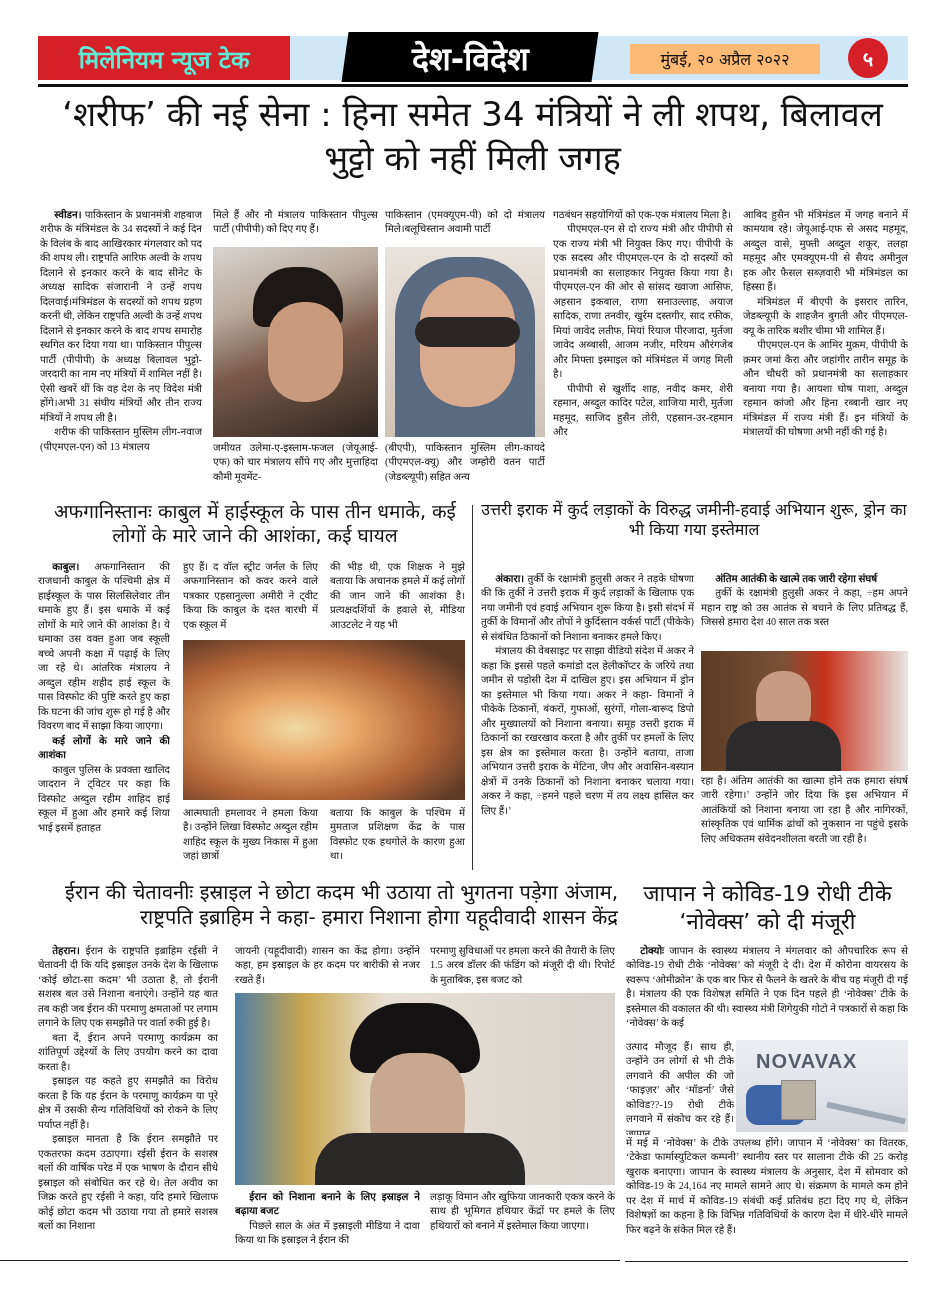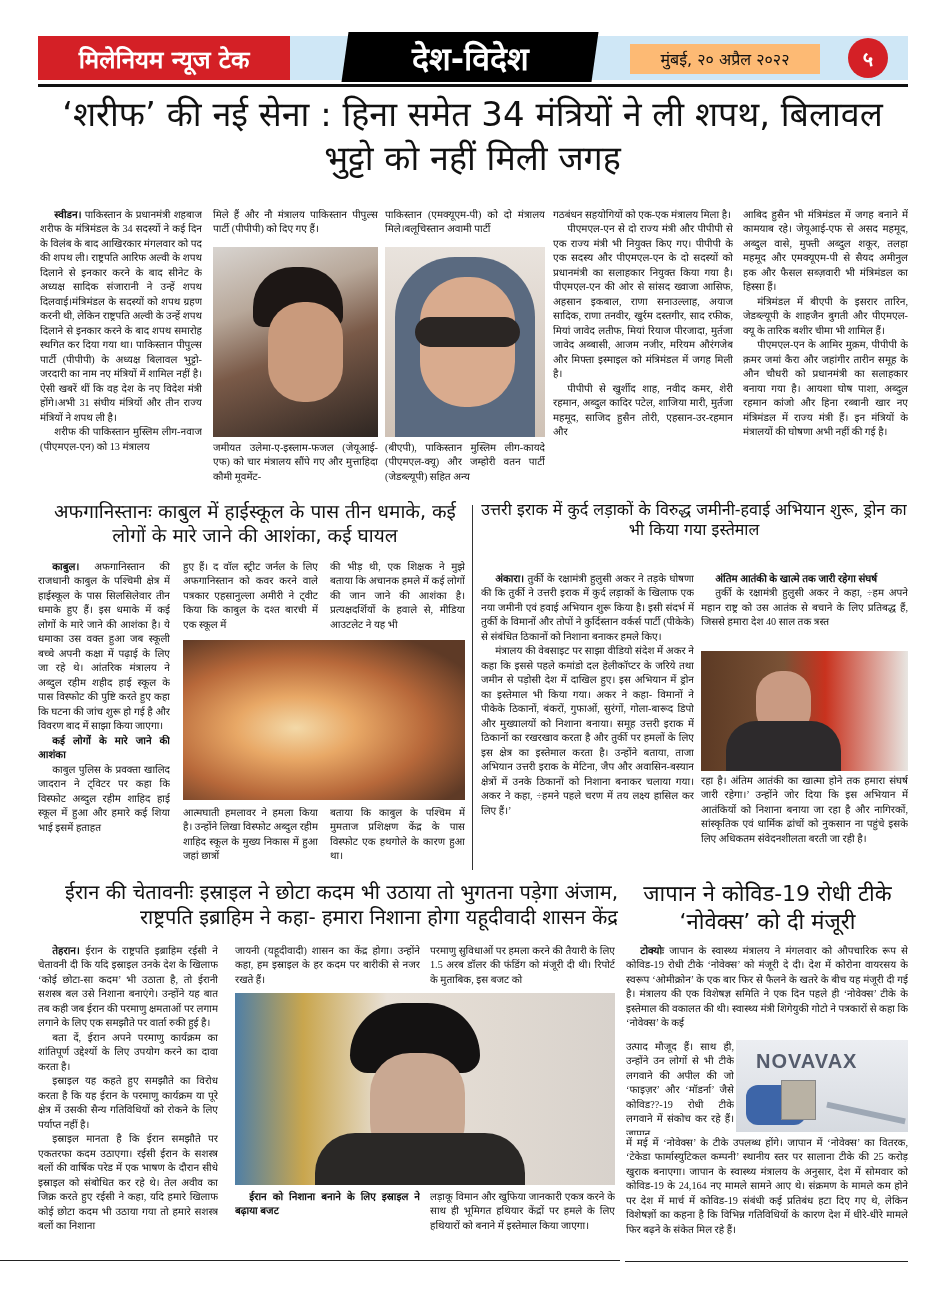--- a/index.html
+++ b/index.html
@@ -1,19 +1,19 @@
 <!DOCTYPE html>
 <html><head>
 <meta charset="utf-8">
 <style>
 *{box-sizing:border-box;margin:0;padding:0}
 body{width:945px;height:1296px;background:#fff;font-family:"DejaVu Sans","Liberation Sans",sans-serif;color:#111;position:relative;overflow:hidden}
 .abs{position:absolute}
 .mast{left:38px;top:36px;width:870px;height:44px;background:#cfe7f6}
-.mast-name{left:38px;top:36px;width:252px;height:44px;background:#d42026;color:#ffffff;font-weight:bold;font-size:24px;display:flex;align-items:center;justify-content:center;letter-spacing:0}
+.mast-name{left:38px;top:36px;width:252px;height:44px;background:#d42026;color:#5eead4;font-weight:bold;font-size:24px;display:flex;align-items:center;justify-content:center;letter-spacing:0}
 .mast-sec{left:345px;top:32px;width:250px;height:50px;background:#000;color:#fff;font-weight:bold;font-size:32px;display:flex;align-items:center;justify-content:center;transform:skewX(-8deg)}
 .mast-sec span{transform:skewX(8deg)}
 .mast-date{left:630px;top:44px;width:190px;height:30px;background:#fdba74;font-size:16px;display:flex;align-items:center;justify-content:center}
 .mast-page{left:848px;top:38px;width:40px;height:40px;border-radius:50%;background:#d42026;color:#fff;font-size:20px;font-weight:bold;display:flex;align-items:center;justify-content:center}
 .rule{height:3px;background:#111}
 .head{font-weight:normal;text-align:center;line-height:1.25;font-family:"DejaVu Sans","Liberation Sans",sans-serif}
 .col{font-size:10.2px;line-height:1.42;text-align:justify;font-family:Liberation Serif, serif;overflow:hidden}
 .col p{text-indent:1.4em}
 .col .sub{font-weight:bold;text-indent:1.4em}
 .col b{font-weight:bold}
@@ -103,20 +103,21 @@
 </div>
 <div class="abs col" style="left:235px;top:944px;width:185px;height:46px"><span>जायनी (यहूदीवादी) शासन का केंद्र होगा। उन्होंने कहा, हम इस्राइल के हर कदम पर बारीकी से नजर रखते हैं।</span></div>
 <div class="abs col" style="left:430px;top:944px;width:185px;height:46px"><span>परमाणु सुविधाओं पर हमला करने की तैयारी के लिए 1.5 अरब डॉलर की फंडिंग को मंजूरी दी थी। रिपोर्ट के मुताबिक, इस बजट को</span></div>
 <div class="abs img" style="left:235px;top:993px;width:380px;height:192px;background:linear-gradient(90deg,#4f7fa6 0%,#c9a64e 18%,#e8e0d6 40%,#d8d2cc 100%)">
   <div style="position:absolute;left:115px;top:10px;width:130px;height:70px;background:#141212;border-radius:60px 60px 20px 20px"></div>
   <div style="position:absolute;left:135px;top:60px;width:95px;height:110px;background:#c9a892;border-radius:40px"></div>
   <div style="position:absolute;left:80px;top:140px;width:210px;height:52px;background:#2a2826;border-radius:40px 40px 0 0"></div>
 </div>
 <div class="abs col" style="left:235px;top:1190px;width:185px;height:72px">
   <p class="sub">ईरान को निशाना बनाने के लिए इस्राइल ने बढ़ाया बजट</p>
+  <p>पिछले साल के अंत में इस्राइली मीडिया ने दावा किया था कि इस्राइल ने ईरान की</p>
 </div>
 <div class="abs col" style="left:430px;top:1190px;width:185px;height:72px"><span>लड़ाकू विमान और खुफिया जानकारी एकत्र करने के साथ ही भूमिगत हथियार केंद्रों पर हमले के लिए हथियारों को बनाने में इस्तेमाल किया जाएगा।</span></div>
 <div class="abs" style="left:0;top:1260px;width:620px;height:1px;background:#222"></div>
 
 <div class="abs head" style="left:625px;top:880px;width:285px;font-size:22px">जापान ने कोविड-19 रोधी टीके ‘नोवेक्स’ को दी मंजूरी</div>
 <div class="abs col" style="left:626px;top:944px;width:282px;height:96px">
   <p><b>टोक्योः</b><span> जापान के स्वास्थ्य मंत्रालय ने मंगलवार को औपचारिक रूप से कोविड-19 रोधी टीके ‘नोवेक्स’ को मंजूरी दे दी। देश में कोरोना वायरसय के स्वरूप ‘ओमीक्रोन’ के एक बार फिर से फैलने के खतरे के बीच यह मंजूरी दी गई है। मंत्रालय की एक विशेषज्ञ समिति ने एक दिन पहले ही ‘नोवेक्स’ टीके के इस्तेमाल की वकालत की थी। स्वास्थ्य मंत्री शिगेयुकी गोटो ने पत्रकारों से कहा कि ‘नोवेक्स’ के कई</span></p>
 </div>
 <div class="abs col" style="left:626px;top:1040px;width:108px;height:95px"><span>उत्पाद मौजूद हैं। साथ ही, उन्होंने उन लोगों से भी टीके लगवाने की अपील की जो ‘फाइज़र’ और ‘मॉडर्ना’ जैसे कोविड??-19 रोधी टीके लगवाने में संकोच कर रहे हैं। जापान</span></div>
 <div class="abs img" style="left:736px;top:1040px;width:172px;height:92px;background:linear-gradient(180deg,#eceef2,#d6dae0)">

